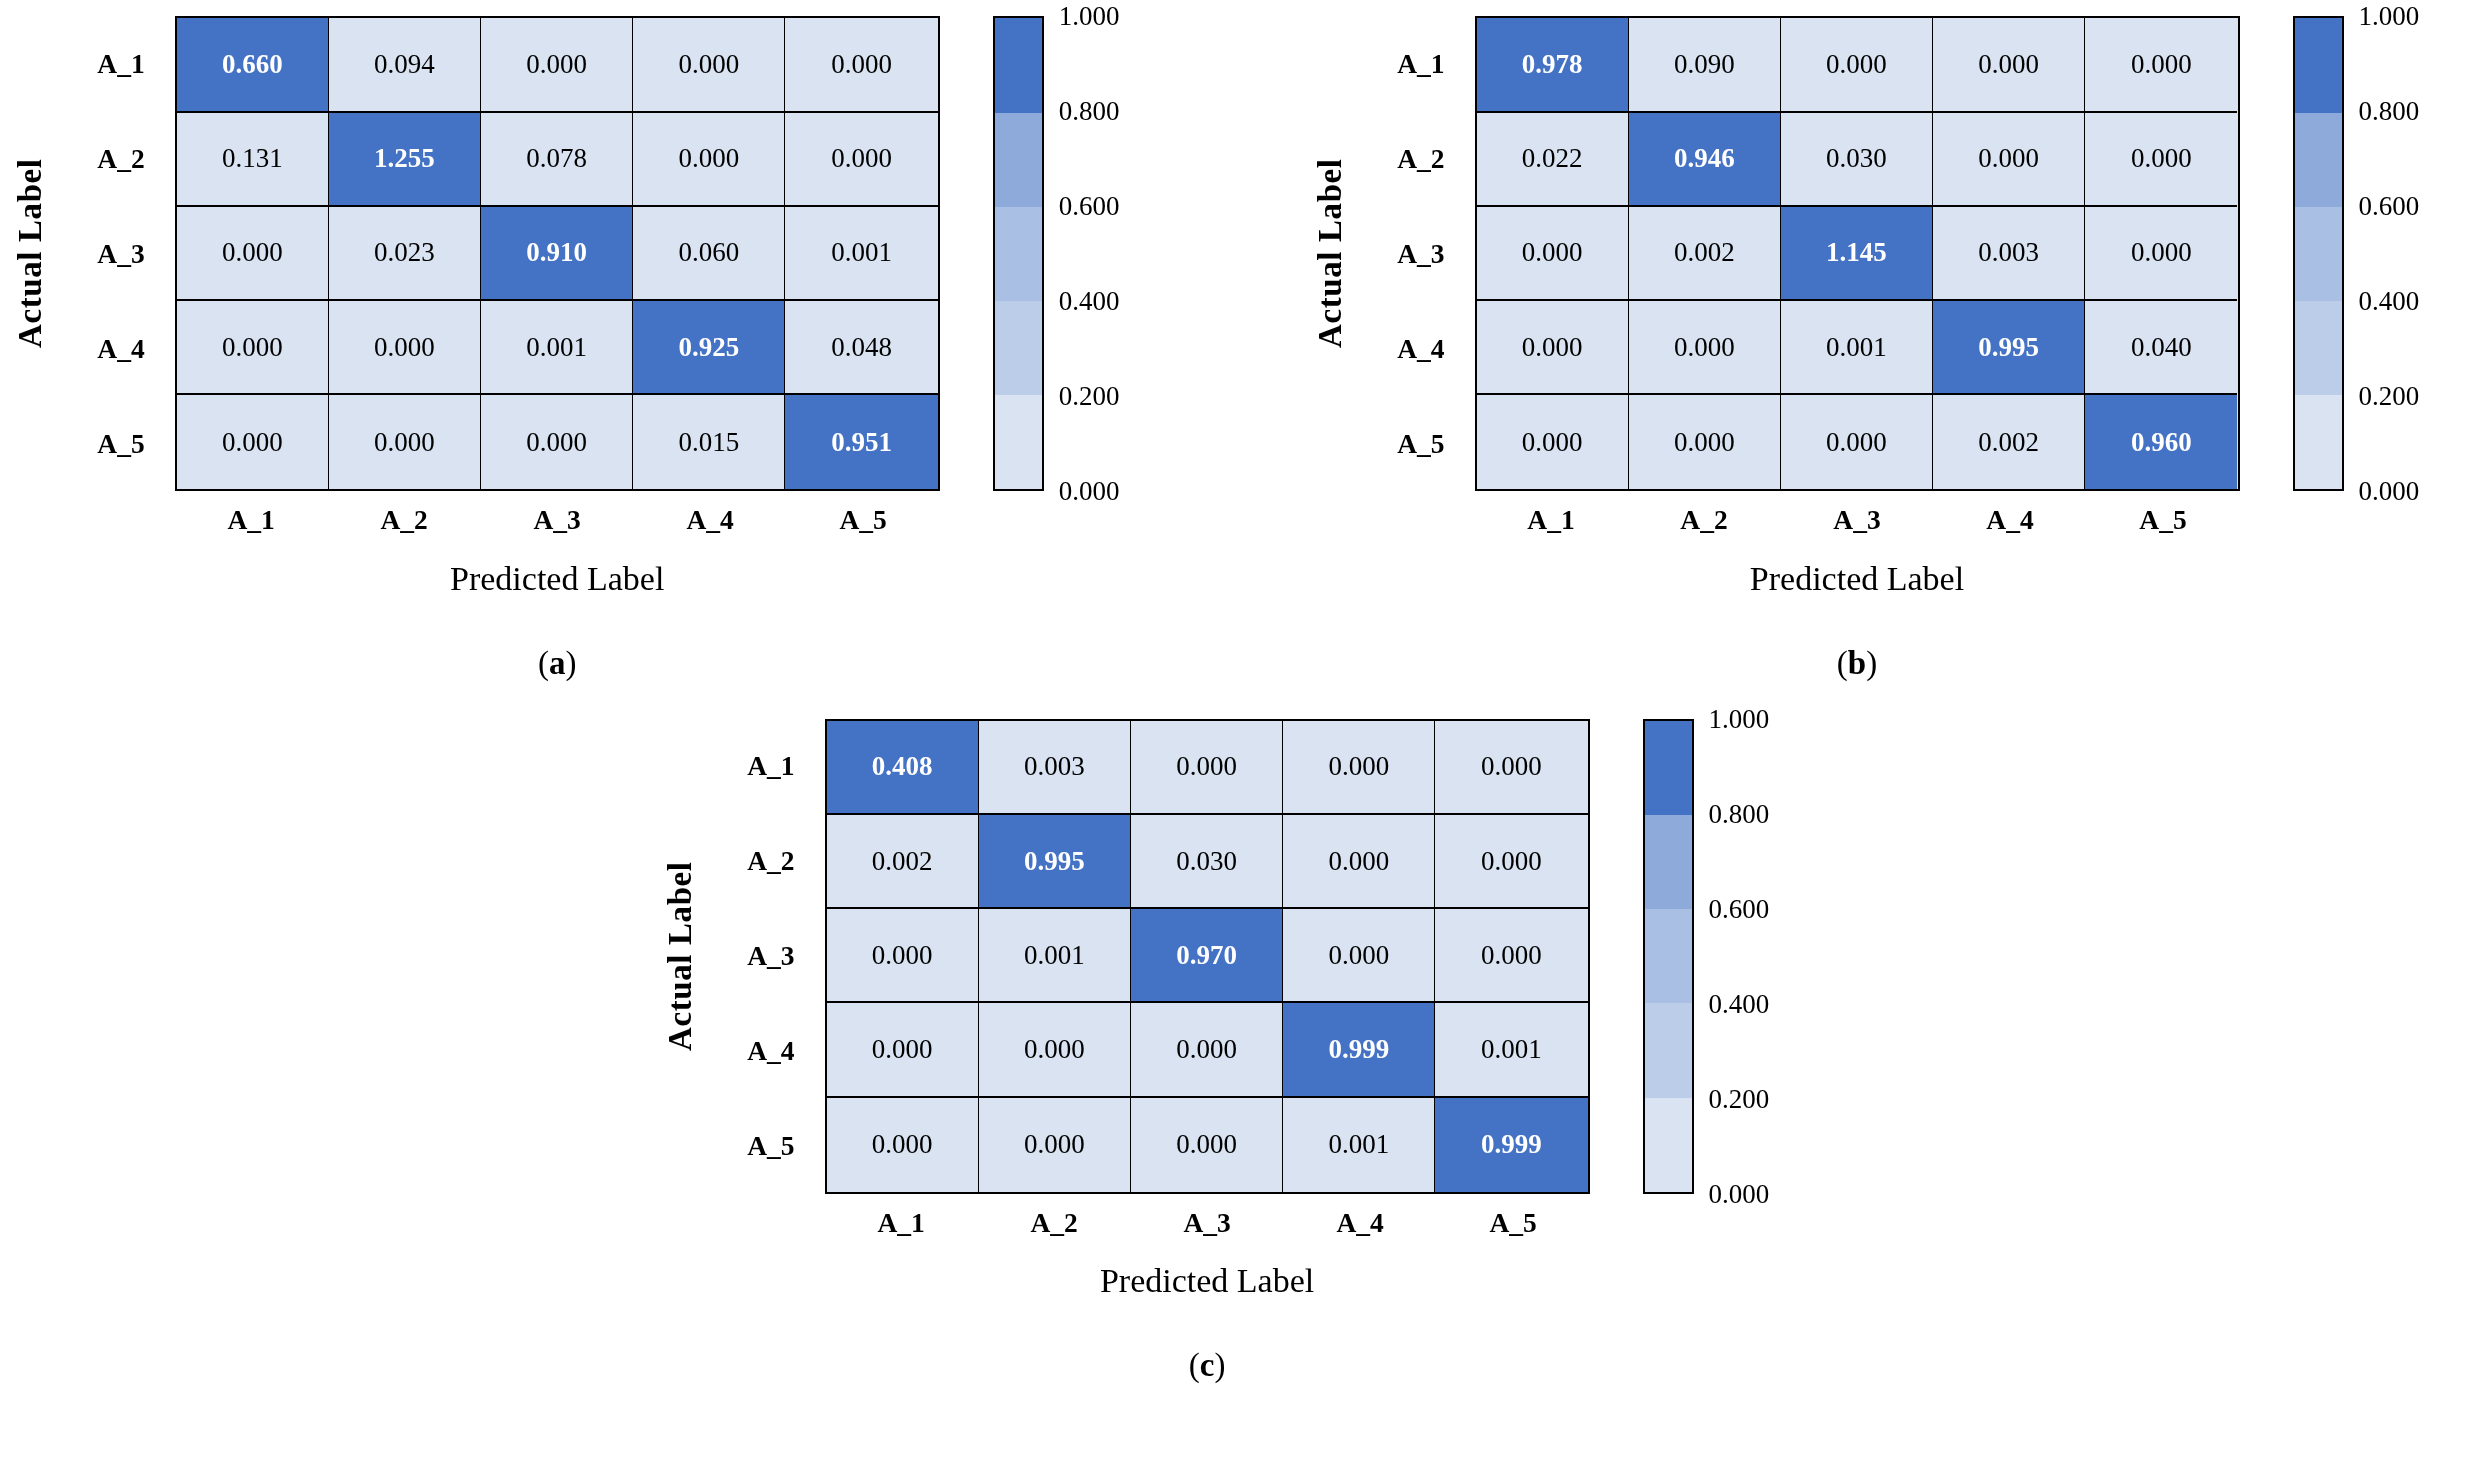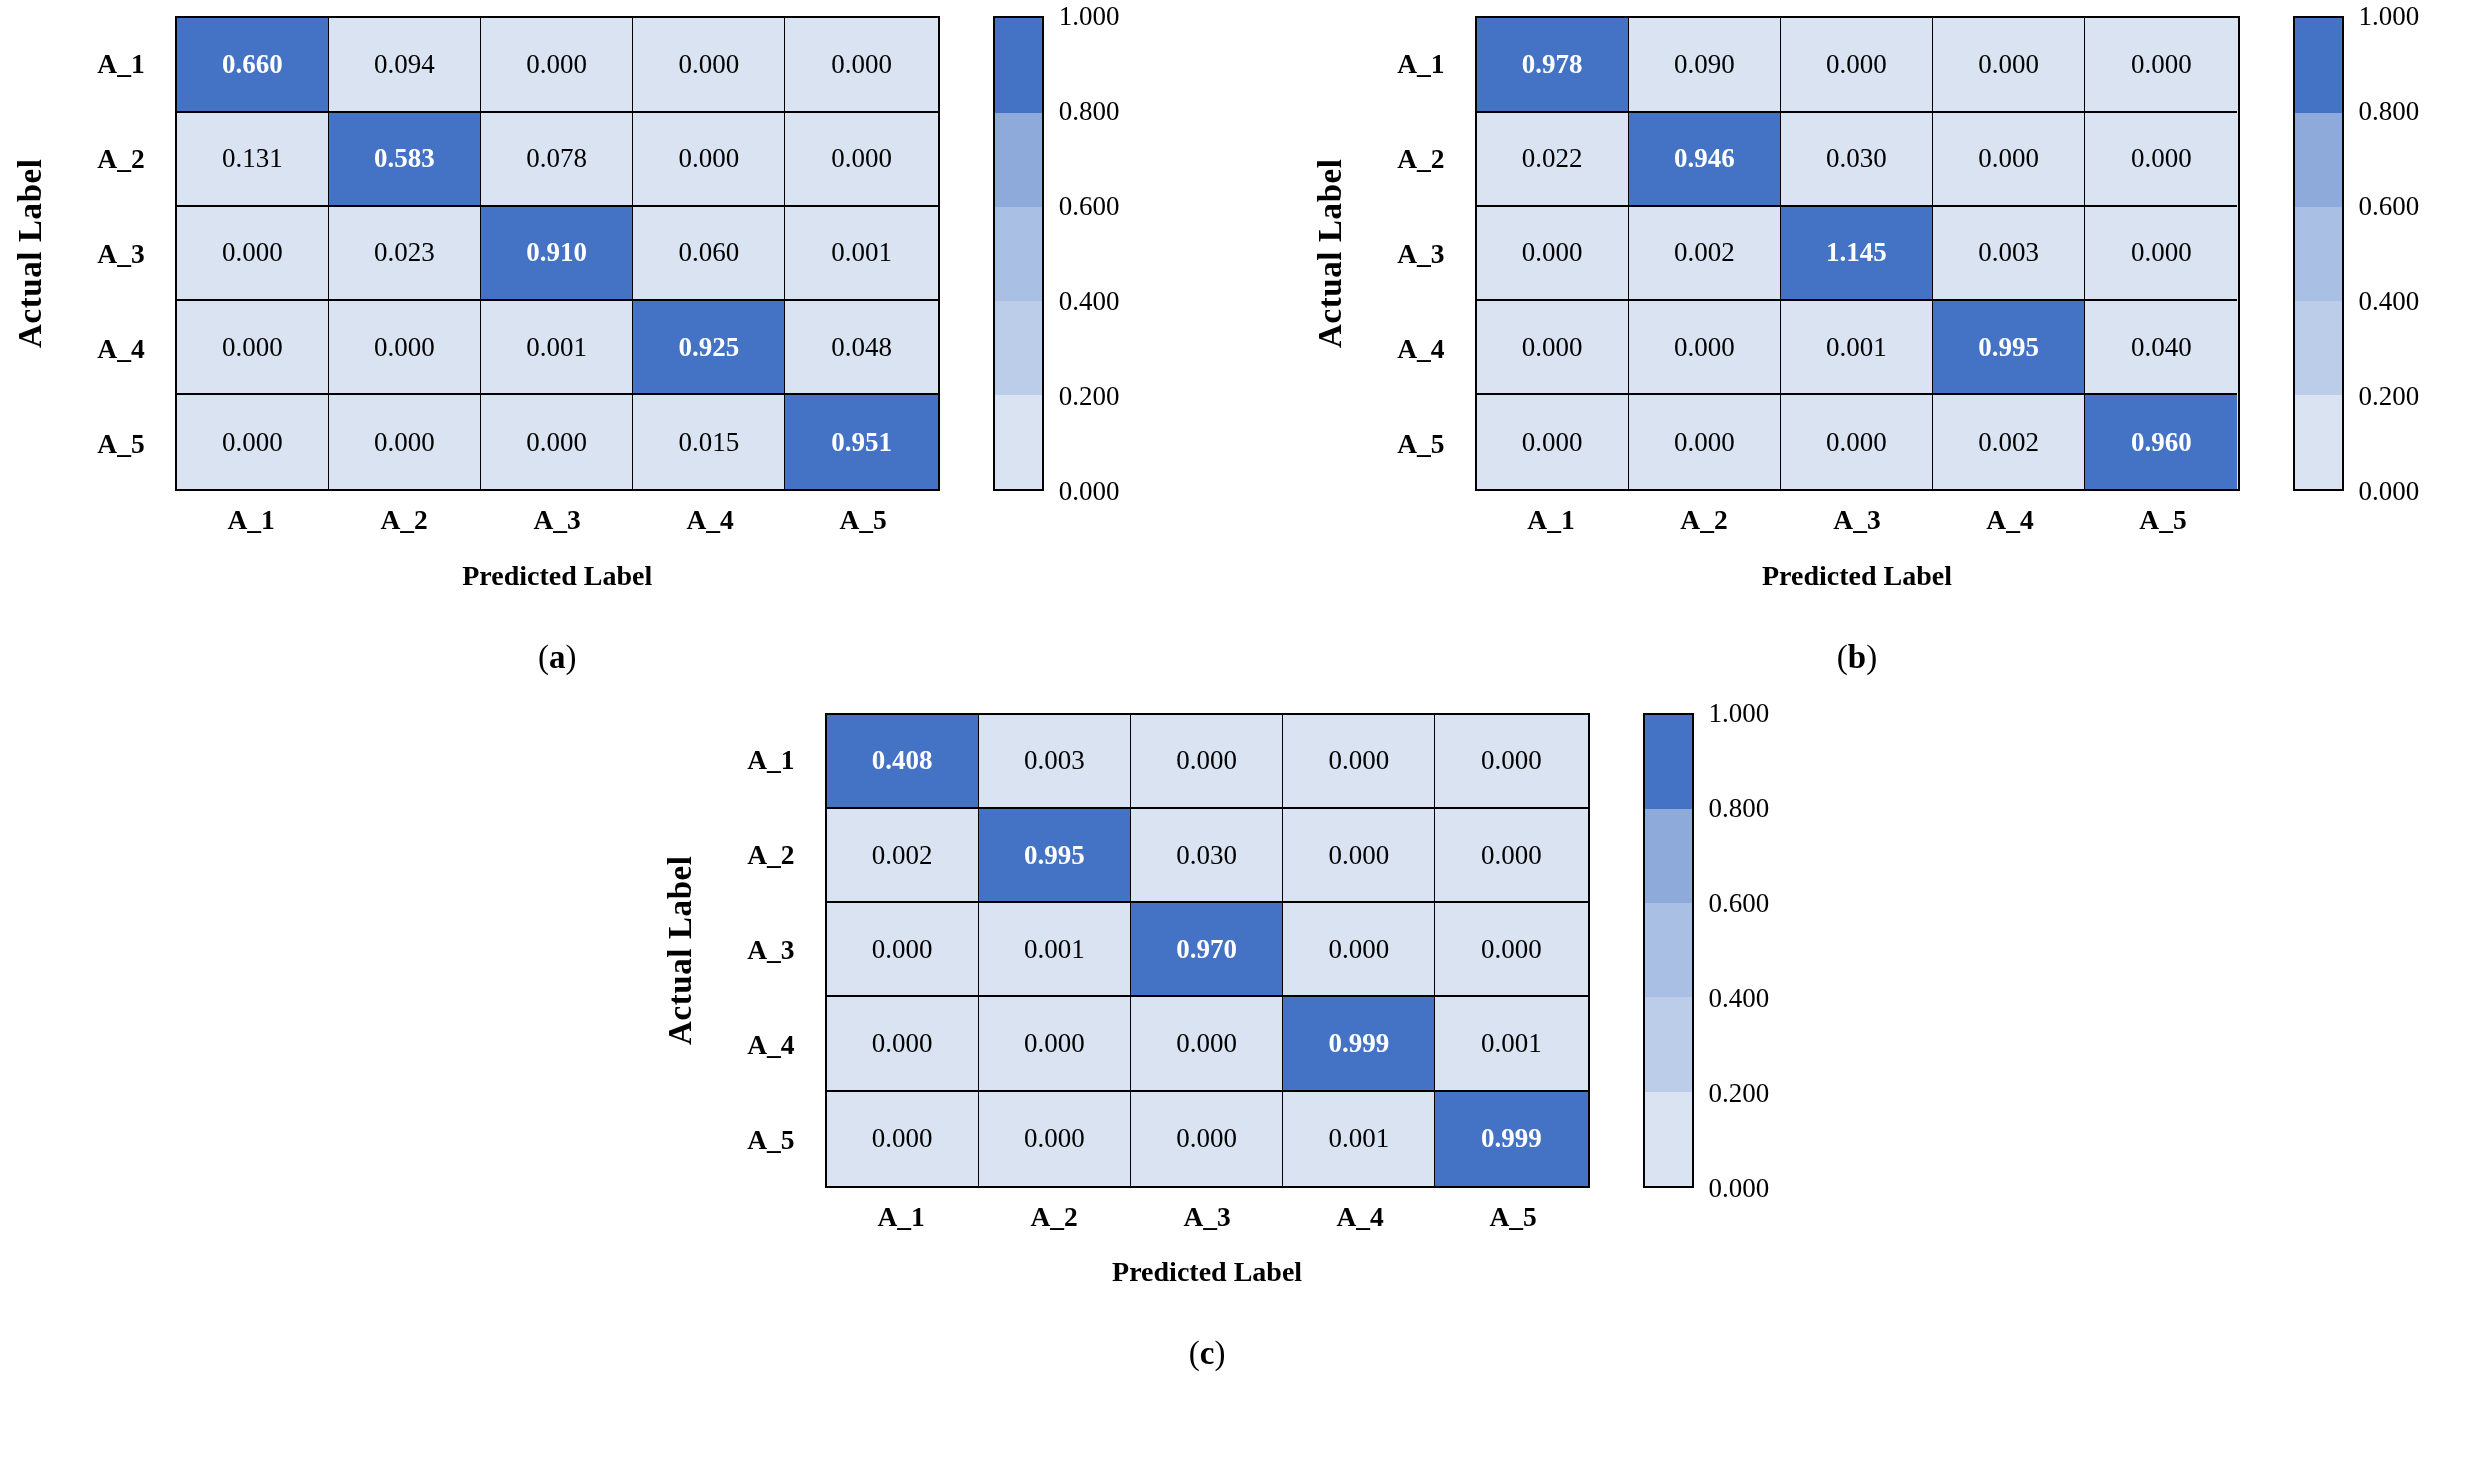--- a/index.html
+++ b/index.html
@@ -48,21 +48,21 @@
     display:flex;align-items:center;justify-content:center;
     font-size:27px;background:var(--offdiag-fill);
     border-right:1.8px solid var(--border-color);
     border-bottom:2.3px solid var(--border-color);
   }
   .cell:nth-child(5n){border-right:none;}
   .cell:nth-child(n+21){border-bottom:none;}
   .cell.diag{background:var(--diagonal-fill);color:var(--diag-text);font-weight:bold;}
   .collabels{display:flex;width:765px;margin-top:13px;}
   .clabel{flex:1;text-align:center;font-size:27.5px;font-weight:bold;}
-  .xtitle{width:765px;text-align:center;margin-top:23.4px;font-size:28px;font-weight:bold;}
+  .xtitle{width:765px;text-align:center;margin-top:23.4px;font-size:34px;font-weight:normal;}
   .caption{width:765px;text-align:center;margin-top:47px;font-size:33px;}
   .caption .capletter{font-weight:bold;}
 
   .cbar-wrap{display:flex;margin-left:33px;flex:0 0 auto;padding-left:20px;}
   .cbar{
     width:51px;height:475px;border:2.3px solid var(--border-color);
     display:flex;flex-direction:column;
   }
   .seg{flex:1;}
   .cticks{position:relative;height:475px;width:111px;margin-left:15px;}
@@ -94,21 +94,21 @@
         <div class="rlabel">A_5</div>
       </div>
       <div class="main">
         <div class="matrix">
           <div class="cell diag">0.660</div>
           <div class="cell">0.094</div>
           <div class="cell">0.000</div>
           <div class="cell">0.000</div>
           <div class="cell">0.000</div>
           <div class="cell">0.131</div>
-          <div class="cell diag">0.583</div>
+          <div class="cell diag">1.255</div>
           <div class="cell">0.078</div>
           <div class="cell">0.000</div>
           <div class="cell">0.000</div>
           <div class="cell">0.000</div>
           <div class="cell">0.023</div>
           <div class="cell diag">0.910</div>
           <div class="cell">0.060</div>
           <div class="cell">0.001</div>
           <div class="cell">0.000</div>
           <div class="cell">0.000</div>

